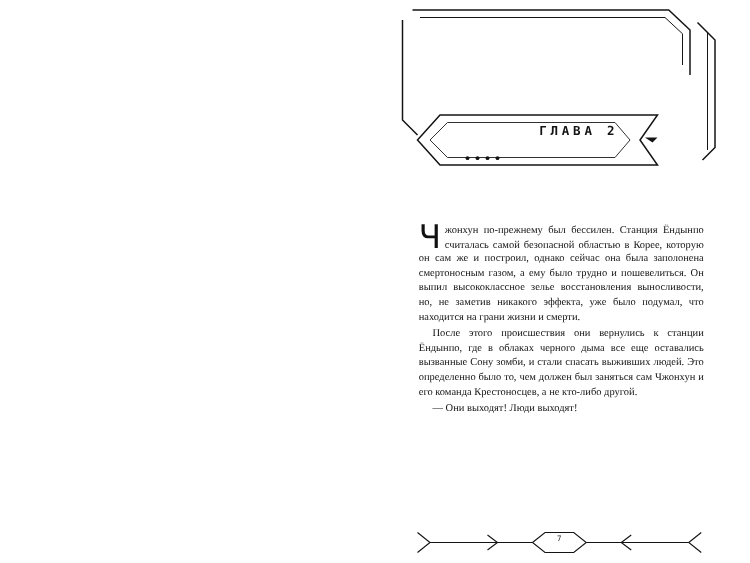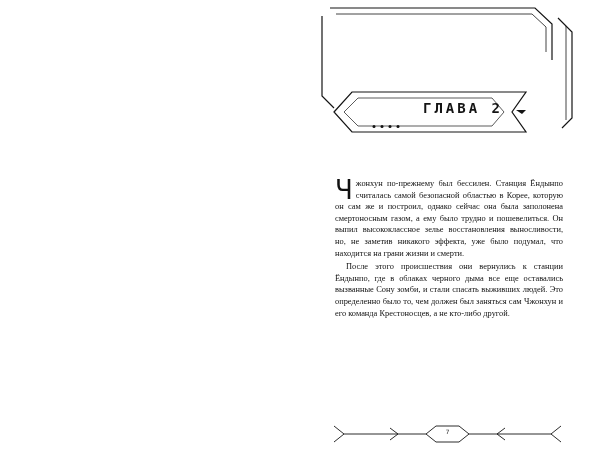--- a/index.html
+++ b/index.html
@@ -43,21 +43,21 @@
     width: 200px;
     height: 48px;
   }
   .chapter-label {
     position: absolute;
     left: 408px;
     top: 100px;
     width: 110px;
     text-align: center;
     font-family: "DejaVu Sans Mono", monospace;
-    font-size: 14px;
+    font-size: 10px;
     letter-spacing: 3px;
     color: #141414;
     font-weight: bold;
   }
   .text-col {
     position: absolute;
     left: 335px;
     top: 178px;
     width: 228px;
   }
@@ -130,20 +130,21 @@
     <circle cx="60" cy="38.5" r="1.5" fill="#141414"></circle>
     <circle cx="68" cy="38.5" r="1.5" fill="#141414"></circle>
     <path d="M 186 22 L 196 22 L 192 26 Z" fill="#141414"></path>
   </svg>
 
   <div class="chapter-label">ГЛАВА 2</div>
 
   <div class="text-col">
     <p class="first"><span class="dropcap">Ч</span><span>жонхун по-прежнему был бессилен. Станция Ёндынпо считалась самой безопасной областью в Корее, которую он сам же и построил, однако сейчас она была заполонена смертоносным газом, а ему было трудно и пошевелиться. Он выпил высококлассное зелье восстановления выносливости, но, не заметив никакого эффекта, уже было подумал, что находится на грани жизни и смерти.</span></p>
     <p>После этого происшествия они вернулись к станции Ёндынпо, где в облаках черного дыма все еще оставались вызванные Сону зомби, и стали спасать выживших людей. Это определенно было то, чем должен был заняться сам Чжонхун и его команда Крестоносцев, а не кто-либо другой.</p>
+    <p>— Они выходят! Люди выходят!</p>
   </div>
 
   <svg class="footer-orn" viewBox="0 0 235 26">
     <g fill="none" stroke="#141414" stroke-width="0.9">
       <path d="M 4 6 L 14 14 L 4 22"></path>
       <path d="M 231 6 L 221 14 L 231 22"></path>
       <path d="M 14 14 L 96 14"></path>
       <path d="M 139 14 L 221 14"></path>
       <path d="M 96 14 L 106 6 L 129 6 L 139 14 L 129 22 L 106 22 Z"></path>
       <path d="M 60 8 L 68 14 L 60 20"></path>

